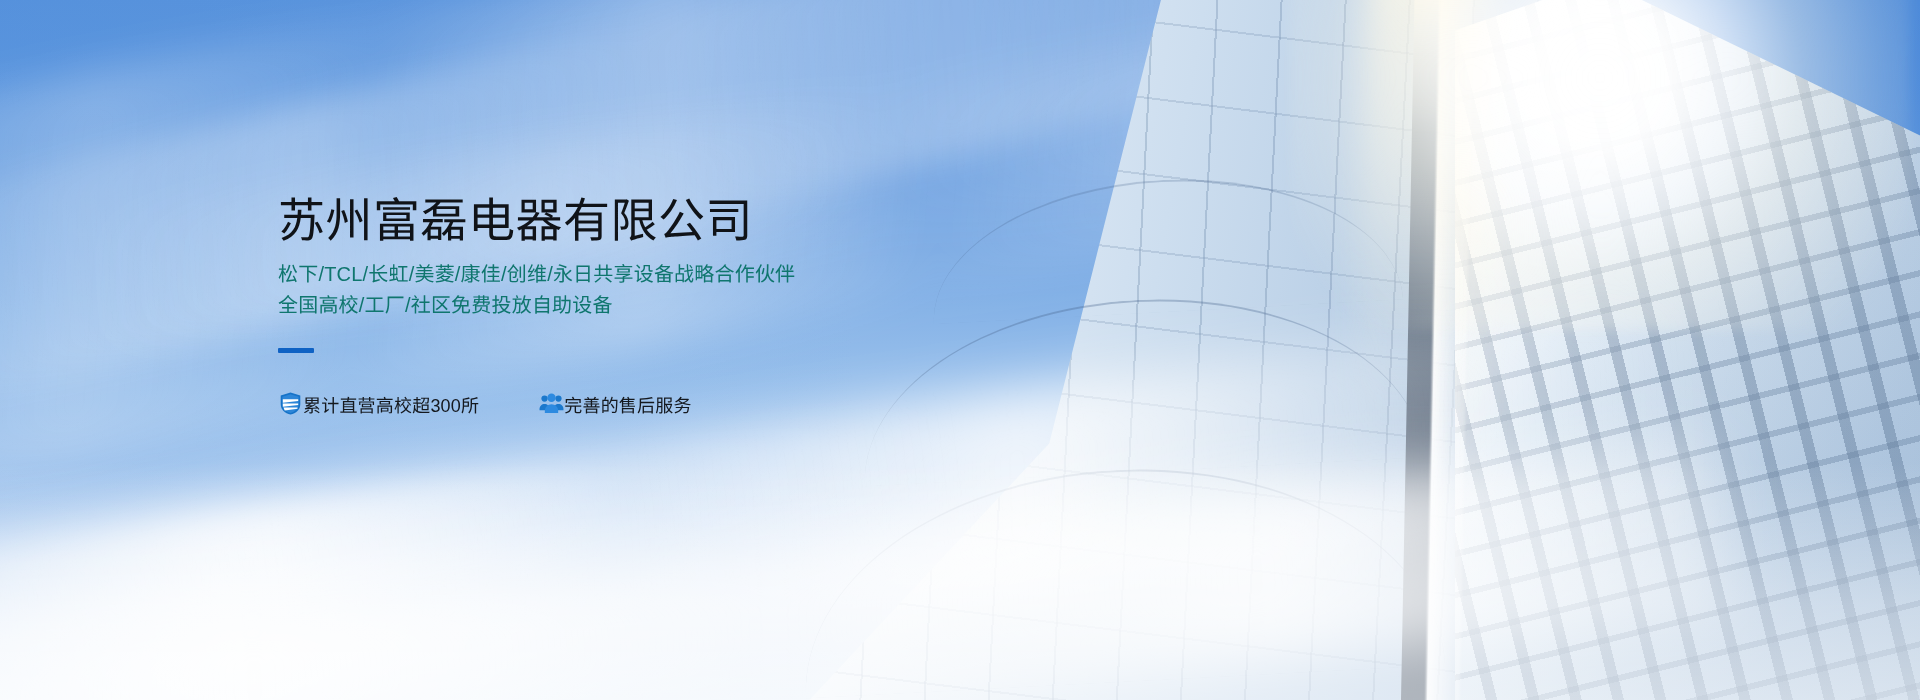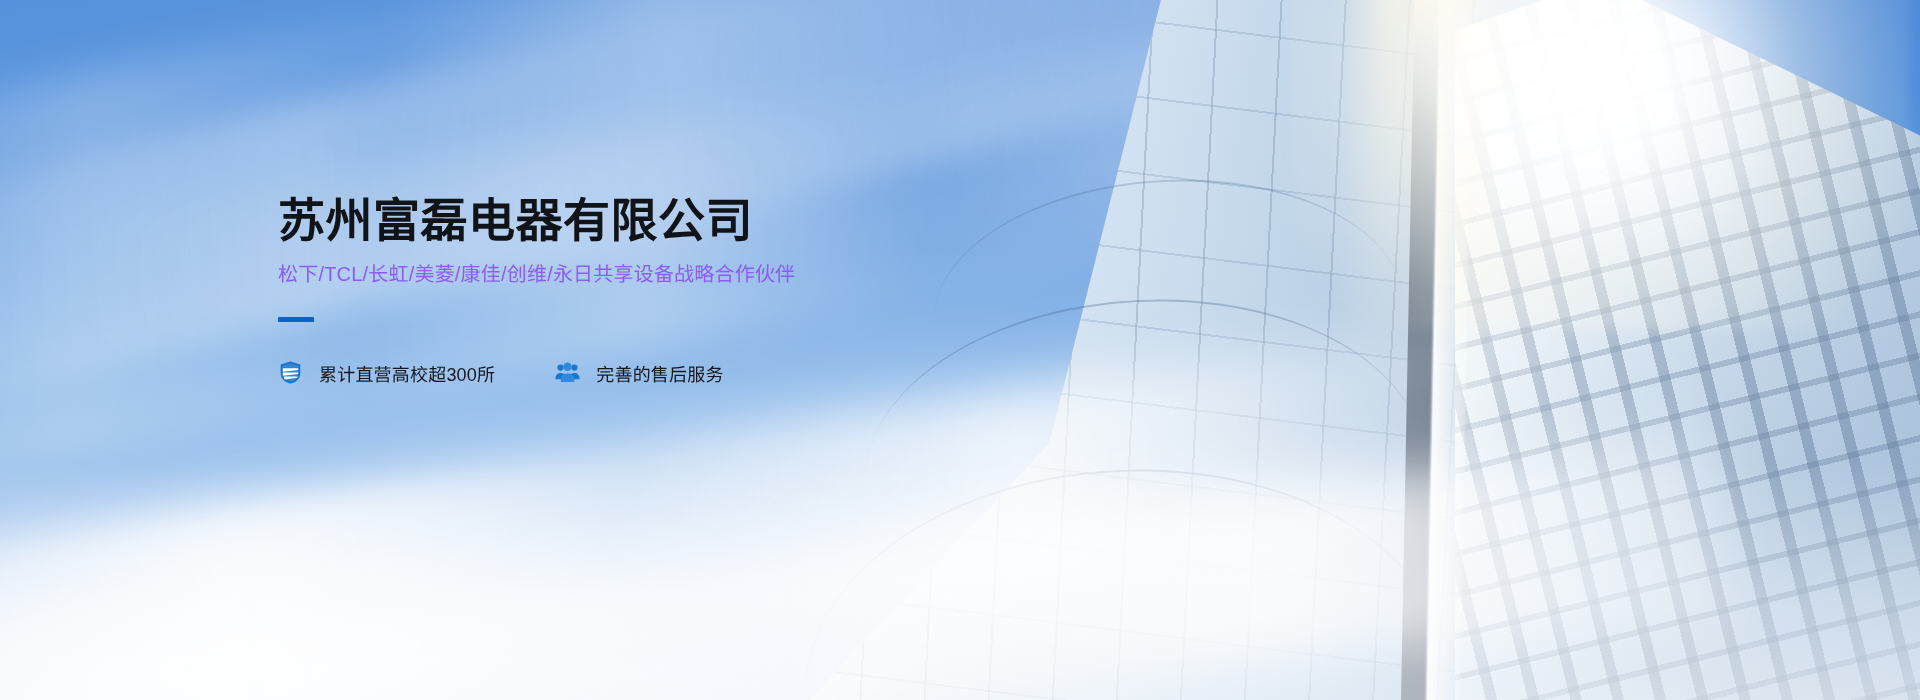--- a/index.html
+++ b/index.html
@@ -274,50 +274,50 @@
   .content {
     position: absolute;
     left: 278px;
     top: 196px;
     width: 820px;
   }
   .company-title {
     margin: 0;
     font-size: 47px;
     line-height: 1.08;
-    font-weight: 700;
+    font-weight: 400;
     letter-spacing: .5px;
     color: #101318;
     white-space: nowrap;
   }
   .subtitle-list { margin: 12px 0 0; padding: 0; list-style: none; }
   .subtitle-line {
     font-size: 20px;
     line-height: 31px;
-    color: #8b5cf6;
+    color: #0f766e;
     letter-spacing: .2px;
     white-space: nowrap;
   }
   .divider {
     margin-top: 27px;
     width: 36px;
     height: 5px;
     background: #0f62c4;
     border-radius: 1px;
   }
   .features {
     margin-top: 38px;
     display: flex;
     align-items: center;
     gap: 60px;
   }
   .feature {
     display: flex;
     align-items: center;
-    gap: 16px;
+    gap: 0;
     white-space: nowrap;
     justify-content: flex-end;
   }
   .feature-icon { width: 25px; height: 25px; flex: 0 0 25px; display:block; }
   .feature-label {
     font-size: 18px;
     color: #15191f;
     letter-spacing: .2px;
   }
 </style>
@@ -352,20 +352,21 @@
   <div class="cloud-low-3"></div>
   <div class="cloud-low-2"></div>
   <div class="haze-bottom"></div>
 
   <div class="content">
 
     <h1 class="company-title">苏州富磊电器有限公司</h1>
 
     <ul class="subtitle-list">
       <li class="subtitle-line">松下/TCL/长虹/美菱/康佳/创维/永日共享设备战略合作伙伴</li>
+      <li class="subtitle-line">全国高校/工厂/社区免费投放自助设备</li>
     </ul>
 
     <div class="divider"></div>
 
     <div class="features">
 
       <div class="feature">
         <svg class="feature-icon" viewBox="0 0 24 24" aria-hidden="true">
           <path d="M12 1.4 2.6 4.3v8.1c0 5.6 4.1 8.9 9.4 10.2 5.3-1.3 9.4-4.6 9.4-10.2V4.3L12 1.4z" fill="#1673c8"></path>
           <path d="M12 3.1 4.2 5.5v6.9c0 4.6 3.3 7.4 7.8 8.6 4.5-1.2 7.8-4 7.8-8.6V5.5L12 3.1z" fill="#2d86d8"></path>

